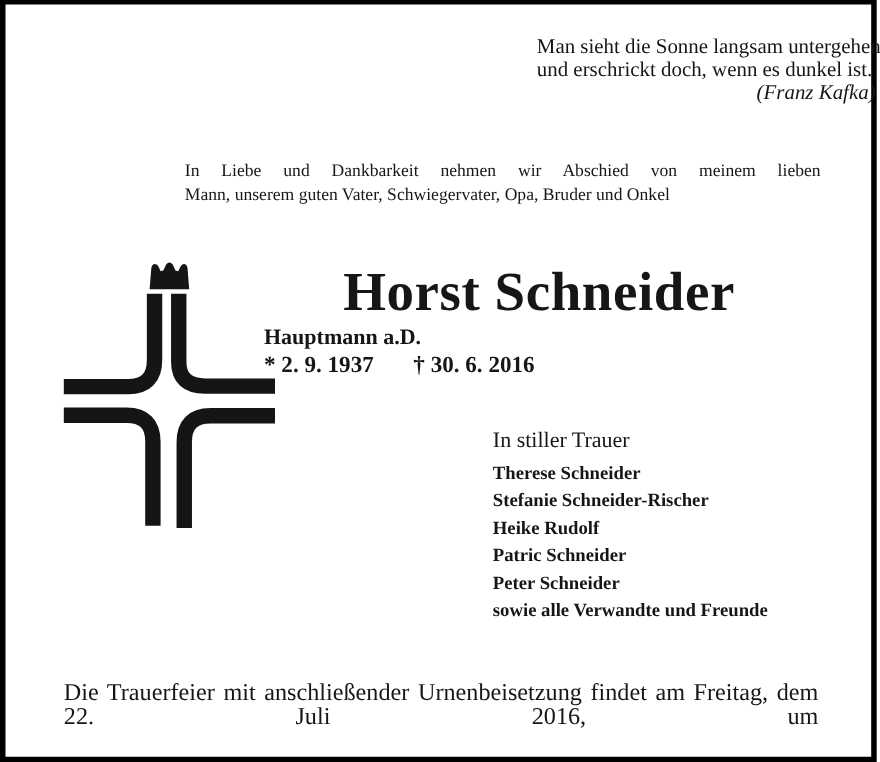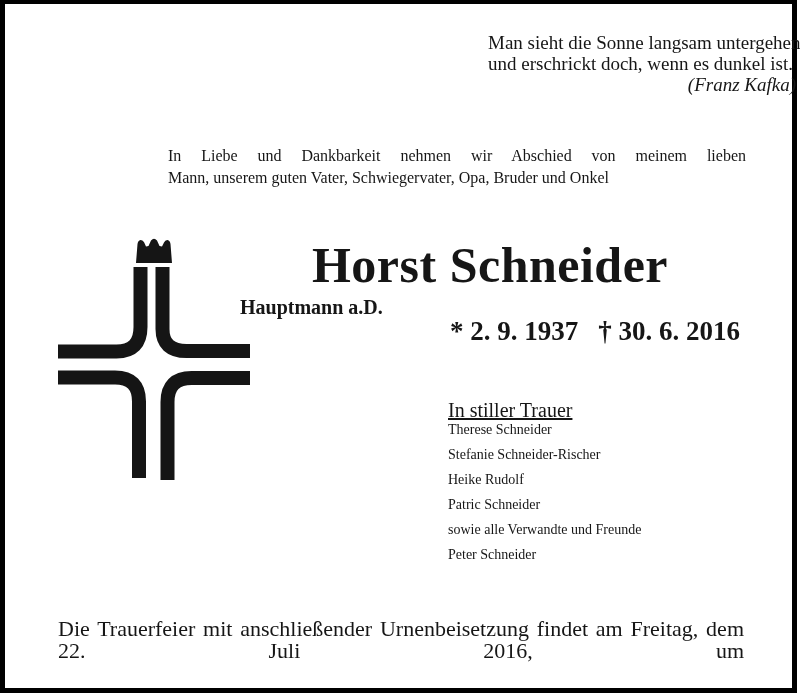--- a/index.html
+++ b/index.html
@@ -37,26 +37,26 @@
     position: absolute; left: 0; top: 240px; width: 100%;
     text-align: center; font-size: 50px; line-height: 50px; font-weight: bold;
     letter-spacing: 0.5px;
   }
   .deceased-title {
     position: absolute; left: 0; top: 297px; width: 100%;
     text-align: left; font-size: 20px; line-height: 20px; font-weight: bold;
   }
   .dates-row {
     position: absolute; left: 0; top: 321px; width: 100%;
-    display: flex; justify-content: flex-end; gap: 20px;
-    font-size: 27px; line-height: 21px; font-weight: bold;
+    display: flex; justify-content: flex-start; gap: 36px;
+    font-size: 21px; line-height: 21px; font-weight: bold;
   }
 
-  .trauer-heading { left: 448px; top: 400px; font-size: 20px; line-height: 20px; text-decoration: underline; }
-  .mourners { left: 448px; top: 417px; font-size: 14px; line-height: 25px; font-weight: normal; }
+  .trauer-heading { left: 448px; top: 390px; font-size: 20px; line-height: 20px; }
+  .mourners { left: 448px; top: 417px; font-size: 17px; line-height: 25px; font-weight: bold; }
 
   .funeral {
     left: 58px; top: 618px; width: 686px;
     font-size: 22px; line-height: 21.7px;
   }
 
   .cross-stroke { stroke: #151515; stroke-width: 14; fill: none; stroke-linecap: butt; }
   .crown { fill: #151515; }
 </style>
 </head>
@@ -98,21 +98,21 @@
       <span class="nowrap">† 30. 6. 2016</span>
     </div>
   </div>
 
   <div class="abs trauer-heading nowrap">In stiller Trauer</div>
   <div class="abs mourners">
     <div class="nowrap">Therese Schneider</div>
     <div class="nowrap">Stefanie Schneider-Rischer</div>
     <div class="nowrap">Heike Rudolf</div>
     <div class="nowrap">Patric Schneider</div>
+    <div class="nowrap">Peter Schneider</div>
     <div class="nowrap">sowie alle Verwandte und Freunde</div>
-    <div class="nowrap">Peter Schneider</div>
   </div>
 
   <div class="abs funeral">
     <div class="just">Die Trauerfeier mit anschließender Urnenbeisetzung findet am Freitag, dem 22. Juli 2016, um</div>
   </div>
 
 </div>
 
 </body></html>

